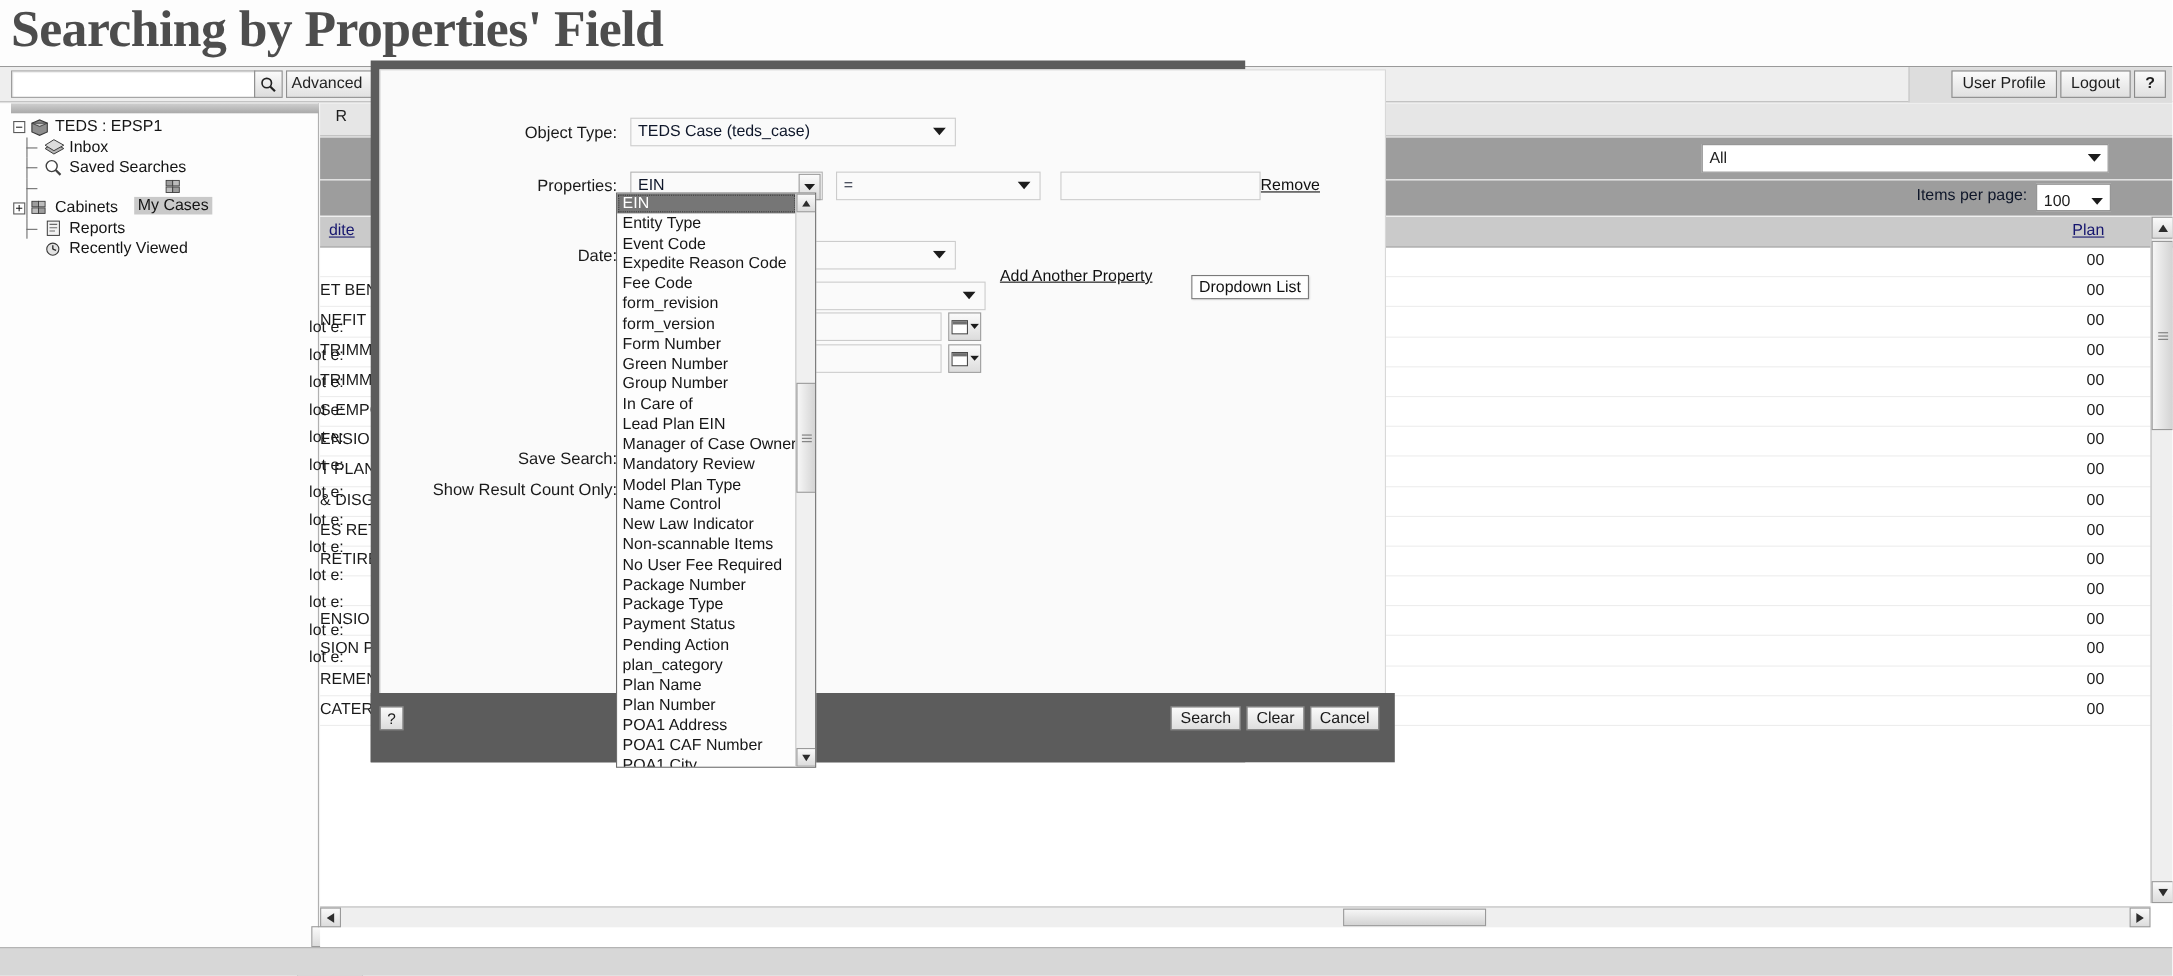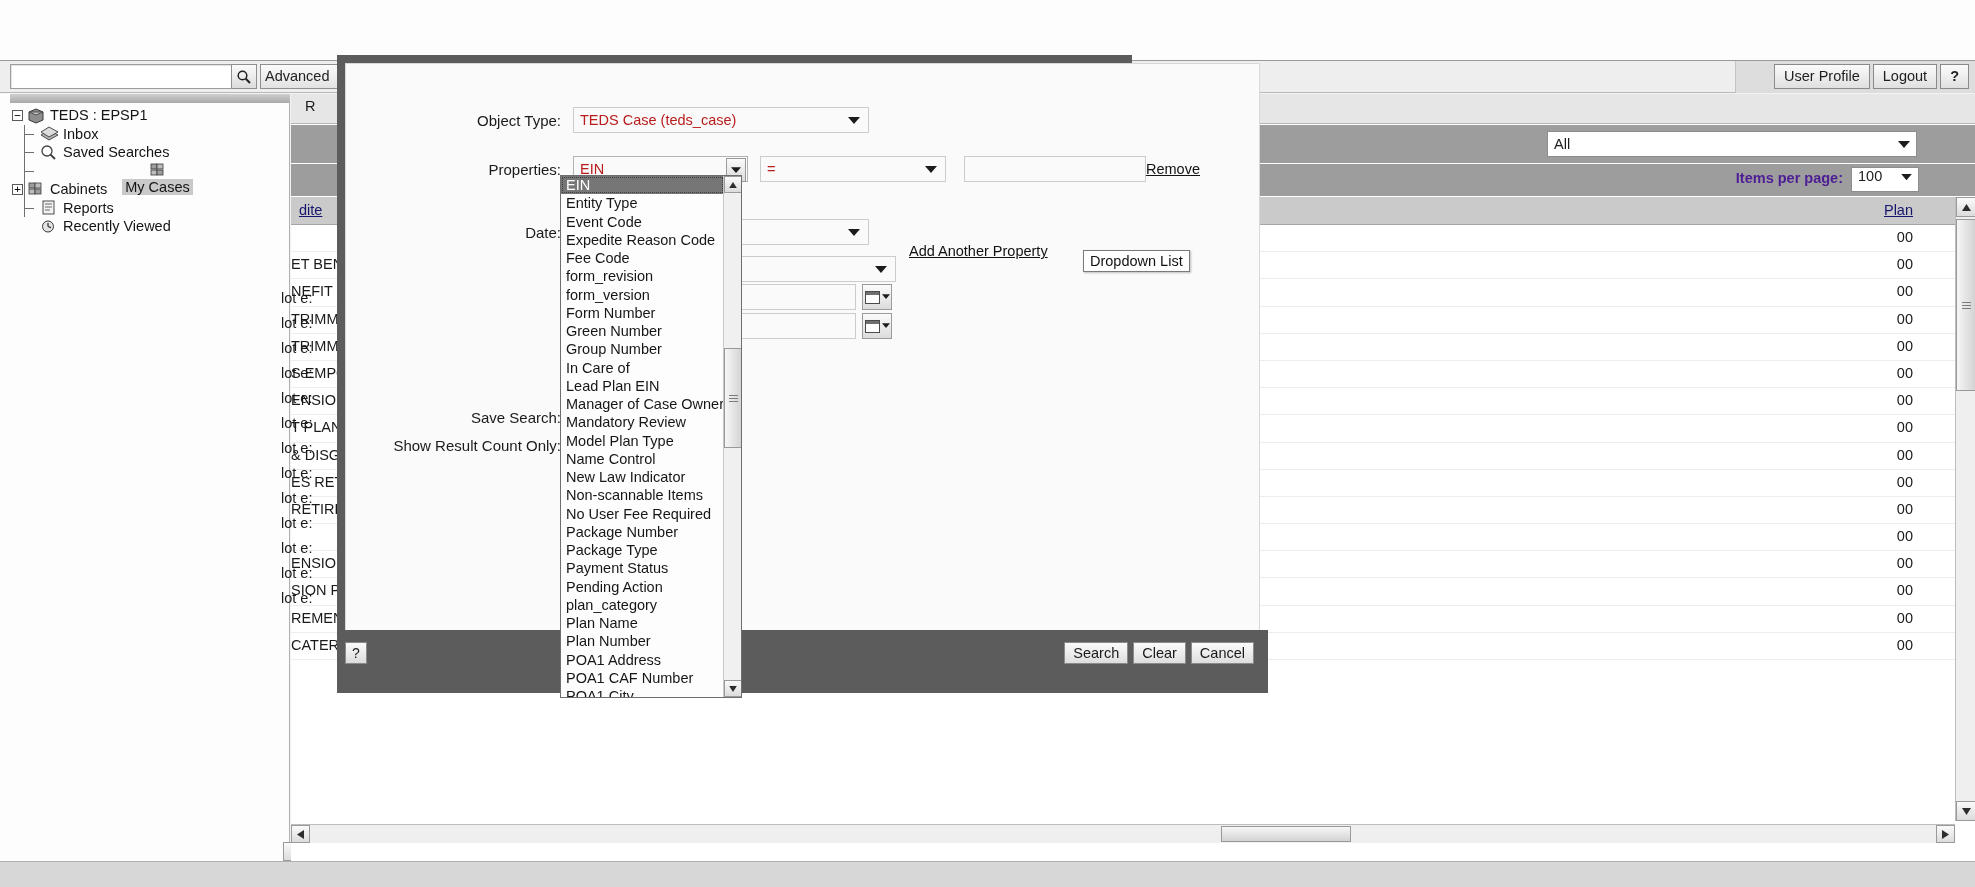--- a/index.html
+++ b/index.html
@@ -148,27 +148,27 @@
     display: flex; align-items: center; padding: 0 6px;
     font-size: 14.5px; color: #1c1c1c;
   }
   .filter-select .cv { flex: 1; }
   .res-pagebar {
     position: absolute; left: 0; top: 70px; right: 0; height: 32px;
     background: #9d9d9d;
   }
   .ipp-label {
     position: absolute; right: 132px; top: 6px;
-    font-size: 14.5px; color: #4c1d95; font-weight: bold;
+    font-size: 14.5px; color: #0f172a;
   }
   .ipp-select {
     position: absolute; right: 56px; top: 3px;
     width: 68px; height: 25px;
     background: #ffffff; border: 1px solid #8d8d8d;
-    display: flex; align-items: flex-start; padding: 0 6px;
+    display: flex; align-items: flex-end; padding: 0 6px;
     font-size: 14.5px; color: #1c1c1c;
   }
   .ipp-select .cv { flex: 1; }
   .res-colhead {
     position: absolute; left: 0; top: 103px; right: 0; height: 28px;
     background: #cacaca; border-bottom: 1px solid #a6a6a6;
   }
   .colh {
     position: absolute; top: 5px;
     font-size: 14.5px; color: #15156e;
@@ -290,21 +290,21 @@
   .flabel {
     font-size: 15px; color: #1a1a1a; text-align: right;
     white-space: nowrap;
   }
   .fld {
     background: #fafafa;
     border: 1px solid #cccccc;
     height: 26px;
     display: flex; align-items: center;
     padding: 0 6px;
-    font-size: 14.5px; color: #b91c1c;
+    font-size: 14.5px; color: #0f172a;
     position: relative;
   }
   .fld .caret {
     position: absolute; right: 8px; top: 50%;
     transform: translateY(-50%);
   }
   .fld.strong { border: 1px solid #b3b3b3; }
   .combo-btn {
     position: absolute; right: 1px; top: 1px;
     width: 20px; height: 24px;
@@ -385,20 +385,21 @@
     width: 18px; height: 100px;
     background: linear-gradient(90deg,#f7f7f7,#d4d4d4); border: 1px solid #999;
     display: flex; align-items: center; justify-content: center;
   }
 </style>
 </head>
 <body>
 
 <div id="root">
 
+  <div class="page-title">Searching by Properties' Field</div>
 
   <div class="app-window">
 
     <div class="toolbar">
       <div class="search-box"></div>
       <div class="search-btn">
         <span>
           <svg width="16" height="16" viewBox="0 0 16 16">
             <circle cx="6.5" cy="6.5" r="4.3" fill="none" stroke="#222" stroke-width="1.5"></circle>
             <line x1="9.8" y1="9.8" x2="14" y2="14" stroke="#222" stroke-width="2"></line>

